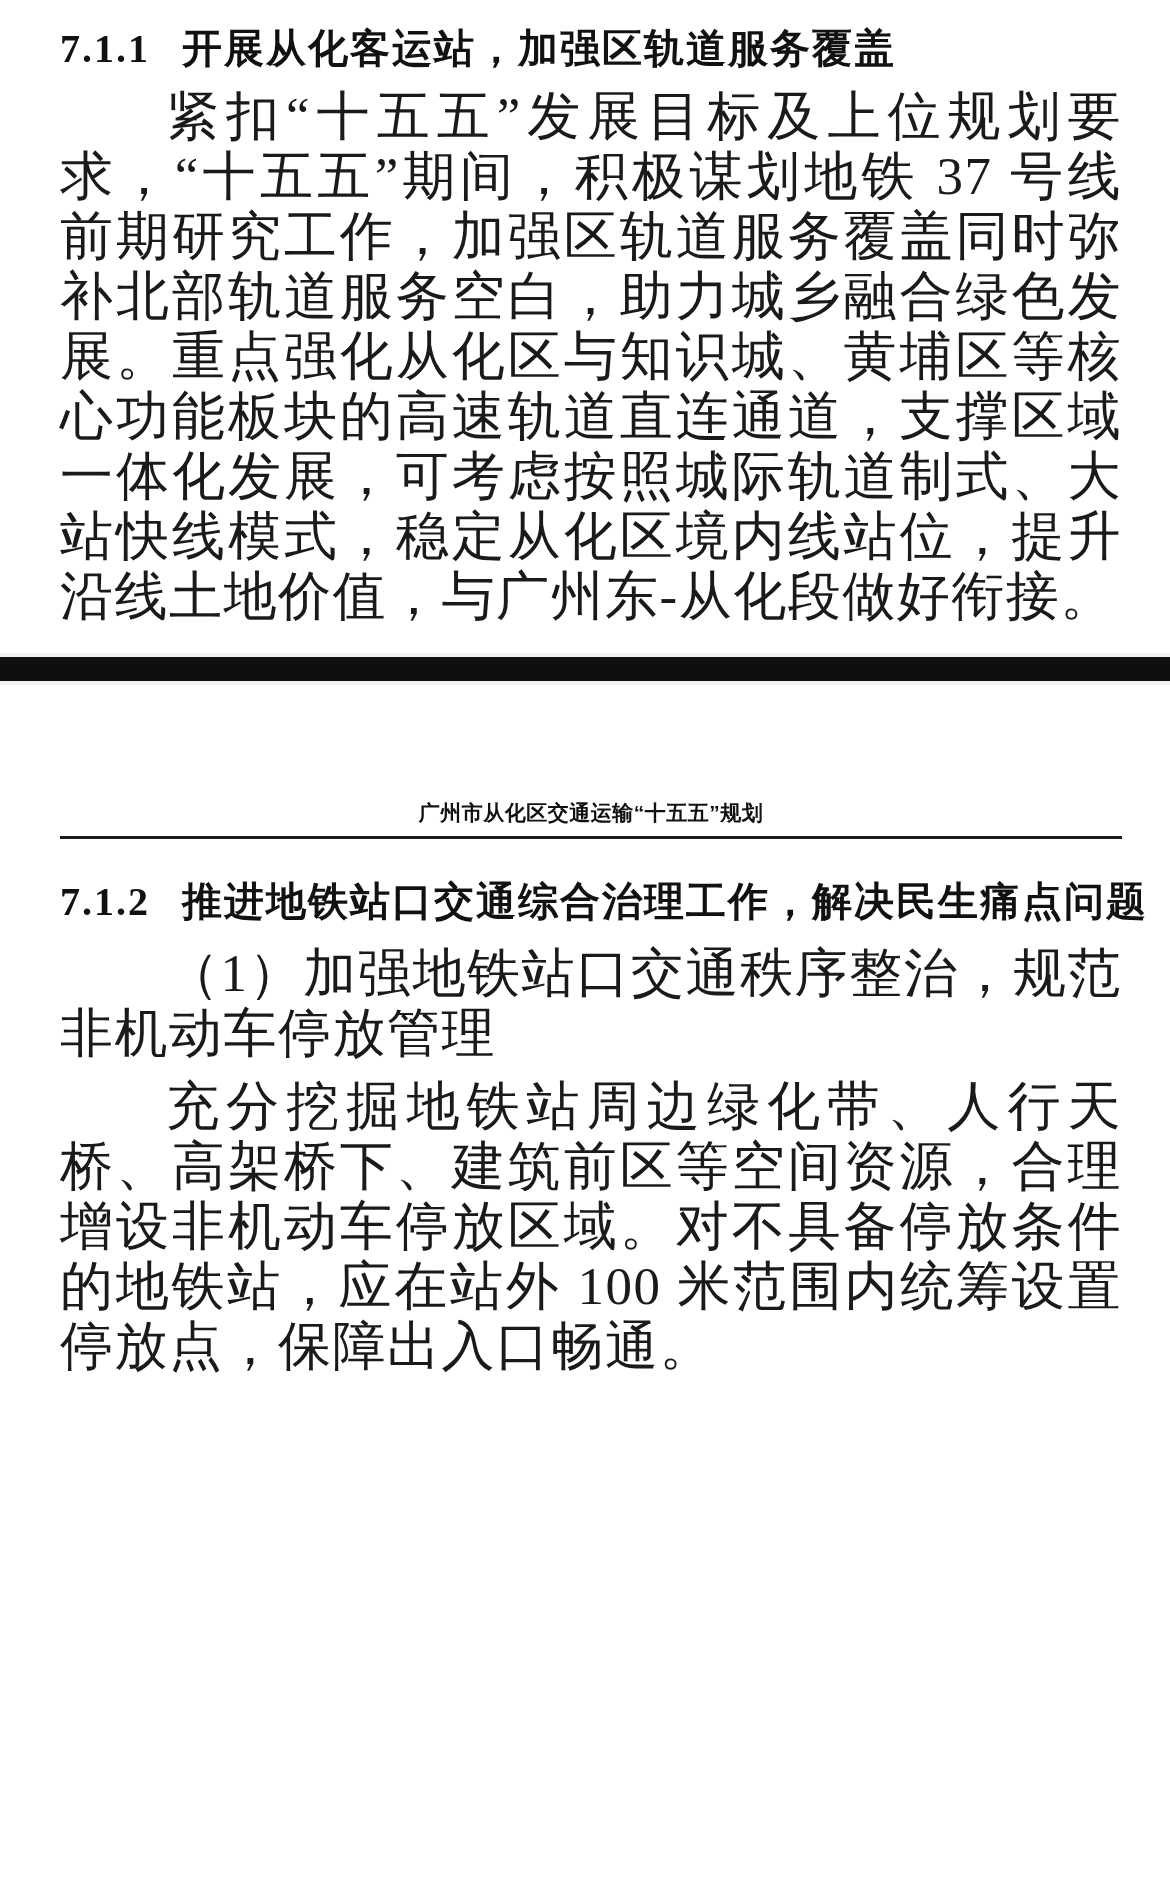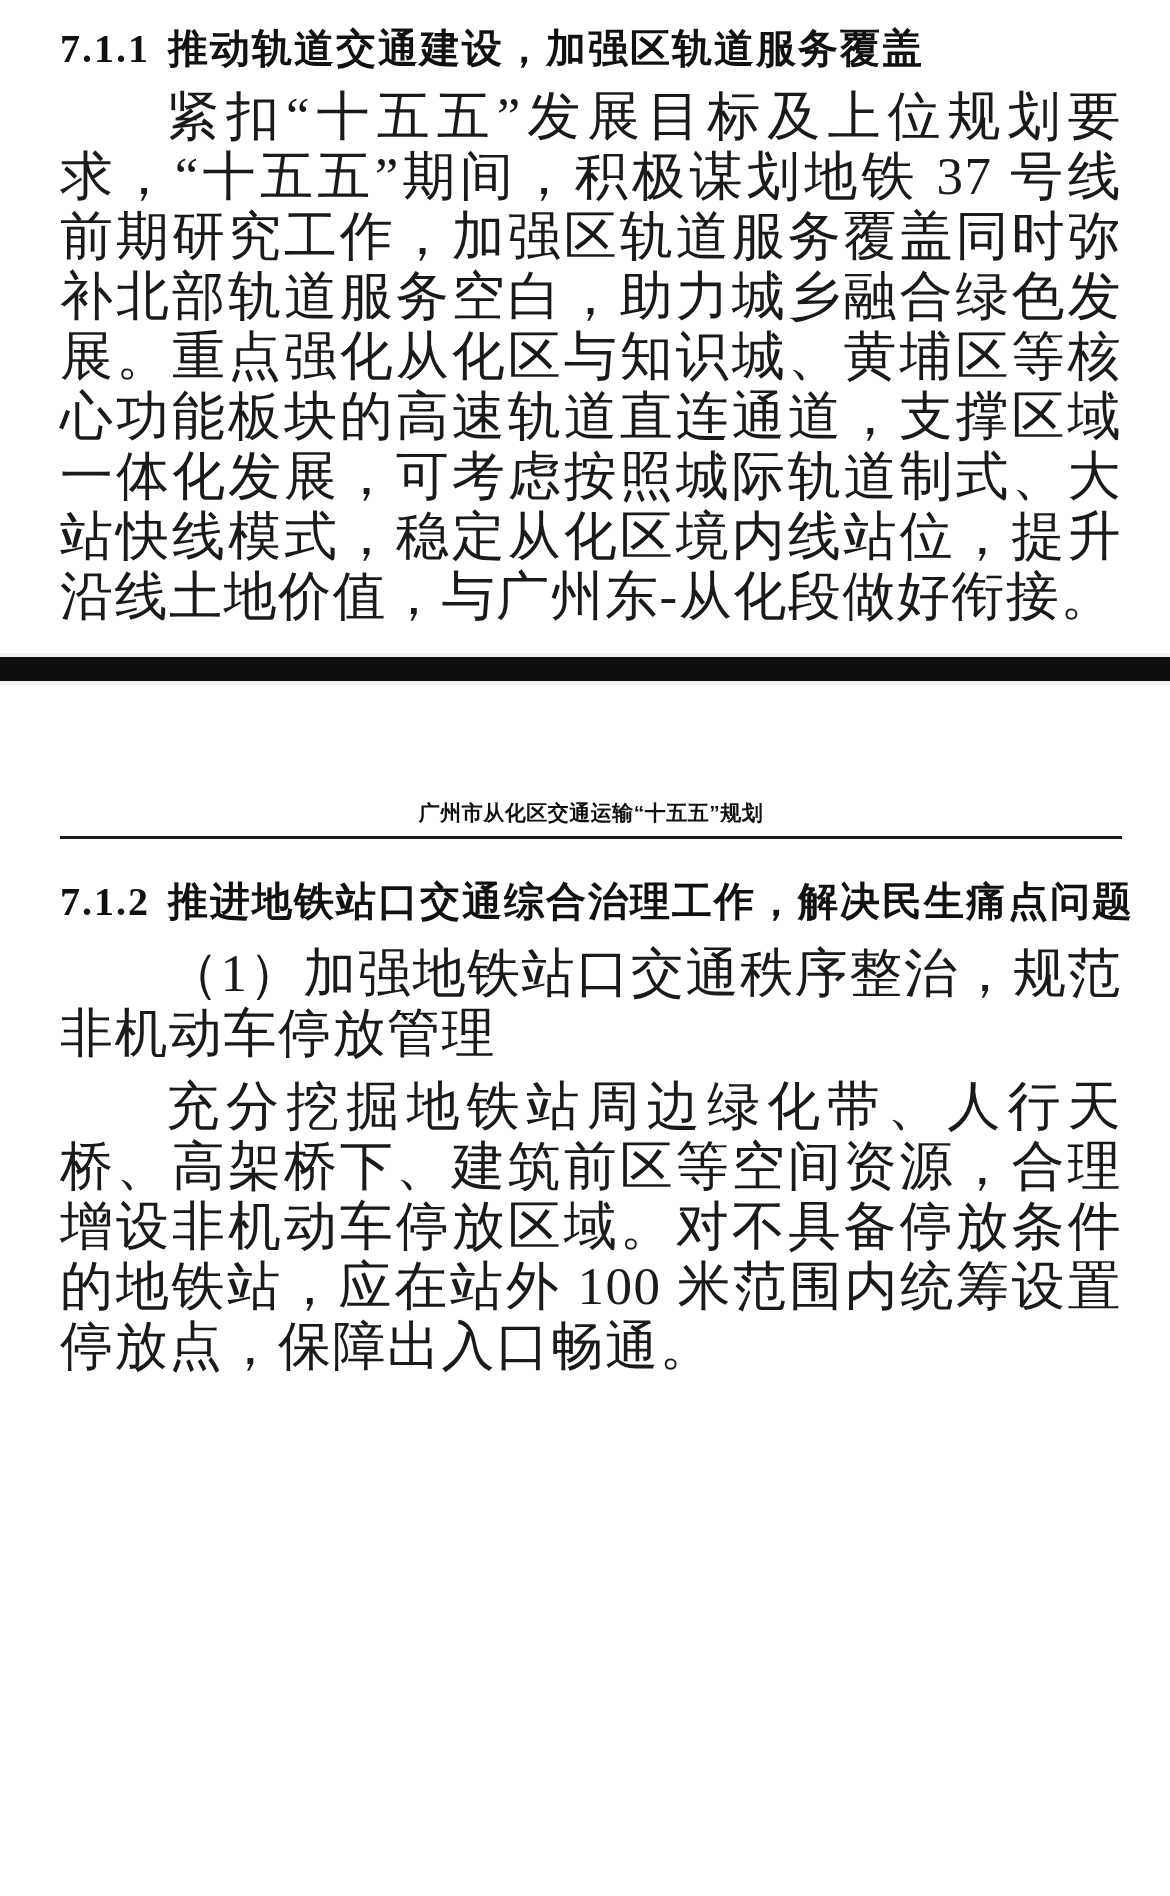--- a/index.html
+++ b/index.html
@@ -34,21 +34,21 @@
     font-size: 40px;
     font-weight: bold;
     line-height: 62px;
     letter-spacing: 1px;
     color: #111111;
     white-space: nowrap;
   }
   .h-num {
     font-family: "Liberation Serif", "DejaVu Serif", serif;
     letter-spacing: 2px;
-    margin-right: 18px;
+    margin-right: 32px;
   }
   .h-title { letter-spacing: 2px; }
   p.body-par {
     margin: 6px 0 0 0;
     font-size: 53px;
     line-height: 60px;
     letter-spacing: 1.5px;
     text-indent: 2em;
     text-align: justify;
     text-justify: inter-ideograph;
@@ -90,21 +90,21 @@
   .page2 p.body-par { margin: 13px 0 0 0; }
   .page2 p.first-par { margin-top: 10px; }
 </style>
 </head>
 <body>
 
 <div class="viewer">
 
   <div class="page page1">
     <h1 class="sec-heading">
-      <span class="h-num">7.1.1</span><span class="h-title">推动轨道交通建设，加强区轨道服务覆盖</span>
+      <span class="h-num">7.1.1</span><span class="h-title">开展从化客运站，加强区轨道服务覆盖</span>
     </h1>
     <p class="body-par">紧扣“十五五”发展目标及上位规划要求，“十五五”期间，积极谋划地铁 37 号线前期研究工作，加强区轨道服务覆盖同时弥补北部轨道服务空白，助力城乡融合绿色发展。重点强化从化区与知识城、黄埔区等核心功能板块的高速轨道直连通道，支撑区域一体化发展，可考虑按照城际轨道制式、大站快线模式，稳定从化区境内线站位，提升沿线土地价值，与广州东-从化段做好衔接。</p>
     <div class="pagenum">68</div>
   </div>
 
   <div class="separator">
     <div class="sep-edge"></div>
     <div class="sep-band"></div>
     <div class="sep-edge"></div>
   </div>

